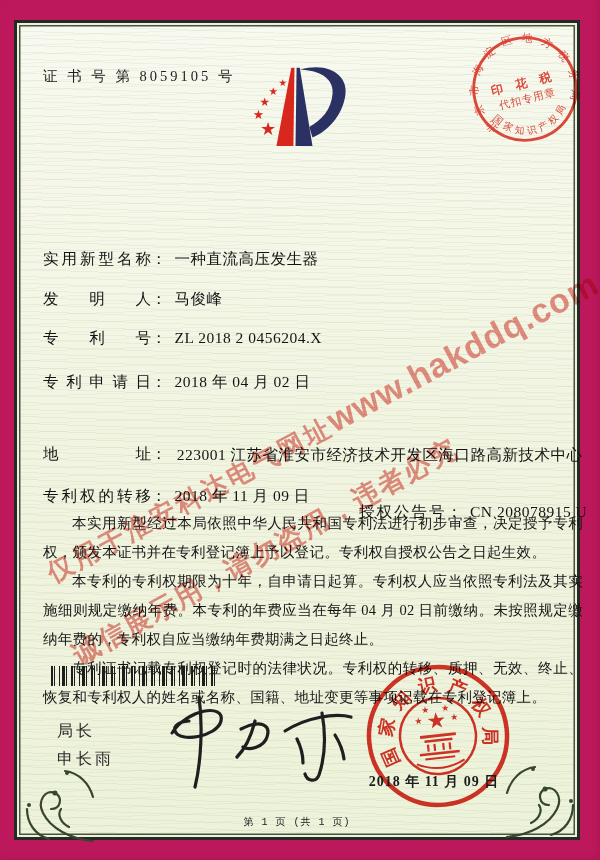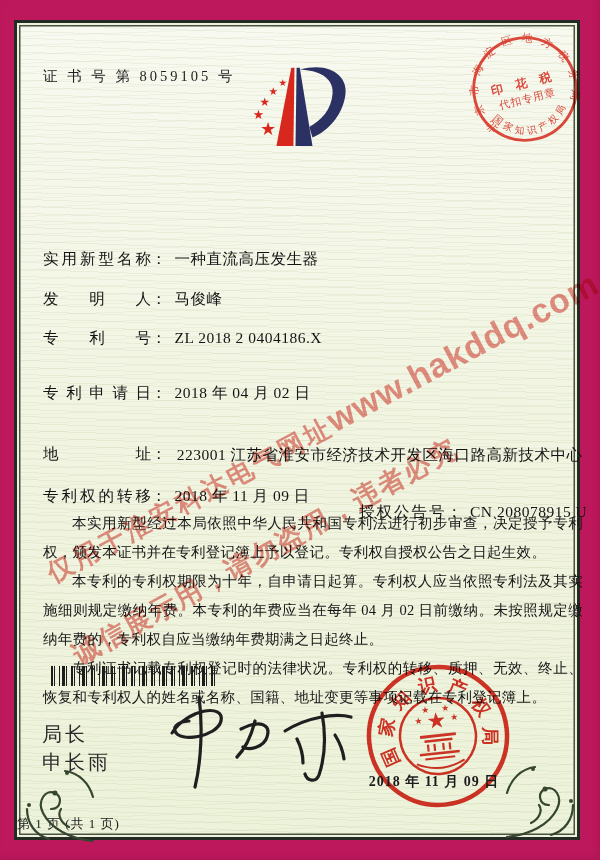--- a/index.html
+++ b/index.html
@@ -36,30 +36,30 @@
   .g2label{position:static;letter-spacing:2px;}
   
   .body-text{left:26px;top:486px;width:540px;font-size:14.5px;line-height:29px;color:#161616;}
   .body-text p{position:static;margin:0;text-indent:2em;text-align:justify;letter-spacing:.3px;}
   
   .barcode{left:34px;top:643px;width:166px;height:20px;
     background:repeating-linear-gradient(90deg,
       #1d1d1d 0 2px,transparent 2px 3px,#1d1d1d 3px 4px,transparent 4px 8px,
       #1d1d1d 8px 9px,transparent 9px 11px,#1d1d1d 11px 14px,transparent 14px 15px,
       #1d1d1d 15px 16px,transparent 16px 20px);}
-  .director{left:25px;font-family:"Liberation Sans","DejaVu Sans",sans-serif;
-    font-size:20px;color:#2c2c2c;letter-spacing:3px;}
+  .director{left:40px;font-family:"Liberation Sans","DejaVu Sans",sans-serif;
+    font-size:16px;color:#2c2c2c;letter-spacing:3px;}
   .signature{left:120px;top:668px;width:225px;height:115px;}
   
   .bigseal{left:346px;top:638px;width:150px;height:150px;mix-blend-mode:multiply;}
   .seal-ring text{font-size:18px;font-weight:bold;fill:#dc352a;text-anchor:middle;
     font-family:"Liberation Serif","DejaVu Serif",serif;}
   .sealdate{left:332px;top:750px;width:170px;text-align:center;font-size:14px;font-weight:bold;
     color:#1b1b1b;letter-spacing:1px;}
-  .footer{left:0;top:792px;width:100%;font-size:13px;color:#222;letter-spacing:1px;}
+  .footer{left:0;top:792px;width:100%;text-align:center;font-size:10px;color:#222;letter-spacing:1px;font-family:Liberation Mono, monospace;}
   
   .taxstamp{left:450px;top:8px;width:116px;height:116px;mix-blend-mode:multiply;opacity:.92;}
   .taxstamp text{fill:#e23a2e;font-family:"Liberation Serif","DejaVu Serif",serif;}
   .st-arc{font-size:11px;letter-spacing:9px;}
   .st-arc2{font-size:10px;letter-spacing:3.5px;}
   .st-c1{font-size:12.5px;letter-spacing:5px;font-weight:bold;}
   .st-c2{font-size:11px;letter-spacing:1px;}
   
   .wm{white-space:nowrap;color:#d6352b;opacity:.55;mix-blend-mode:multiply;transform-origin:0 50%;
       font-weight:bold;}
@@ -112,23 +112,23 @@
     </svg>
 
 
     <div class="frow" style="top:226px">
       <span class="flabel">实用新型名称</span><span class="fcolon">：</span><span class="fvalue">一种直流高压发生器</span>
     </div>
     <div class="frow" style="top:266px">
       <span class="flabel">发明人</span><span class="fcolon">：</span><span class="fvalue">马俊峰</span>
     </div>
     <div class="frow" style="top:305px">
-      <span class="flabel">专利号</span><span class="fcolon">：</span><span class="fvalue">ZL 2018 2 0404186.X</span>
-    </div>
-    <div class="frow" style="top:360px">
+      <span class="flabel">专利号</span><span class="fcolon">：</span><span class="fvalue">ZL 2018 2 0456204.X</span>
+    </div>
+    <div class="frow" style="top:349px">
       <span class="flabel">专利申请日</span><span class="fcolon">：</span><span class="fvalue">2018 年 04 月 02 日</span>
     </div>
     <div class="frow" style="top:421px">
       <span class="flabel">地址</span><span class="fcolon">：</span><span class="addrval">223001 江苏省淮安市经济技术开发区海口路高新技术中心</span>
     </div>
     <div class="frow" style="top:463px">
       <span class="flabel">专利权的转移</span><span class="fcolon">：</span><span class="fvalue">2018 年 11 月 09 日</span>
       <span class="grantgrp2">
         <span class="g2label">授权公告号</span><span class="fcolon">：</span><span class="fvalue">CN 208078915 U</span>
       </span>

